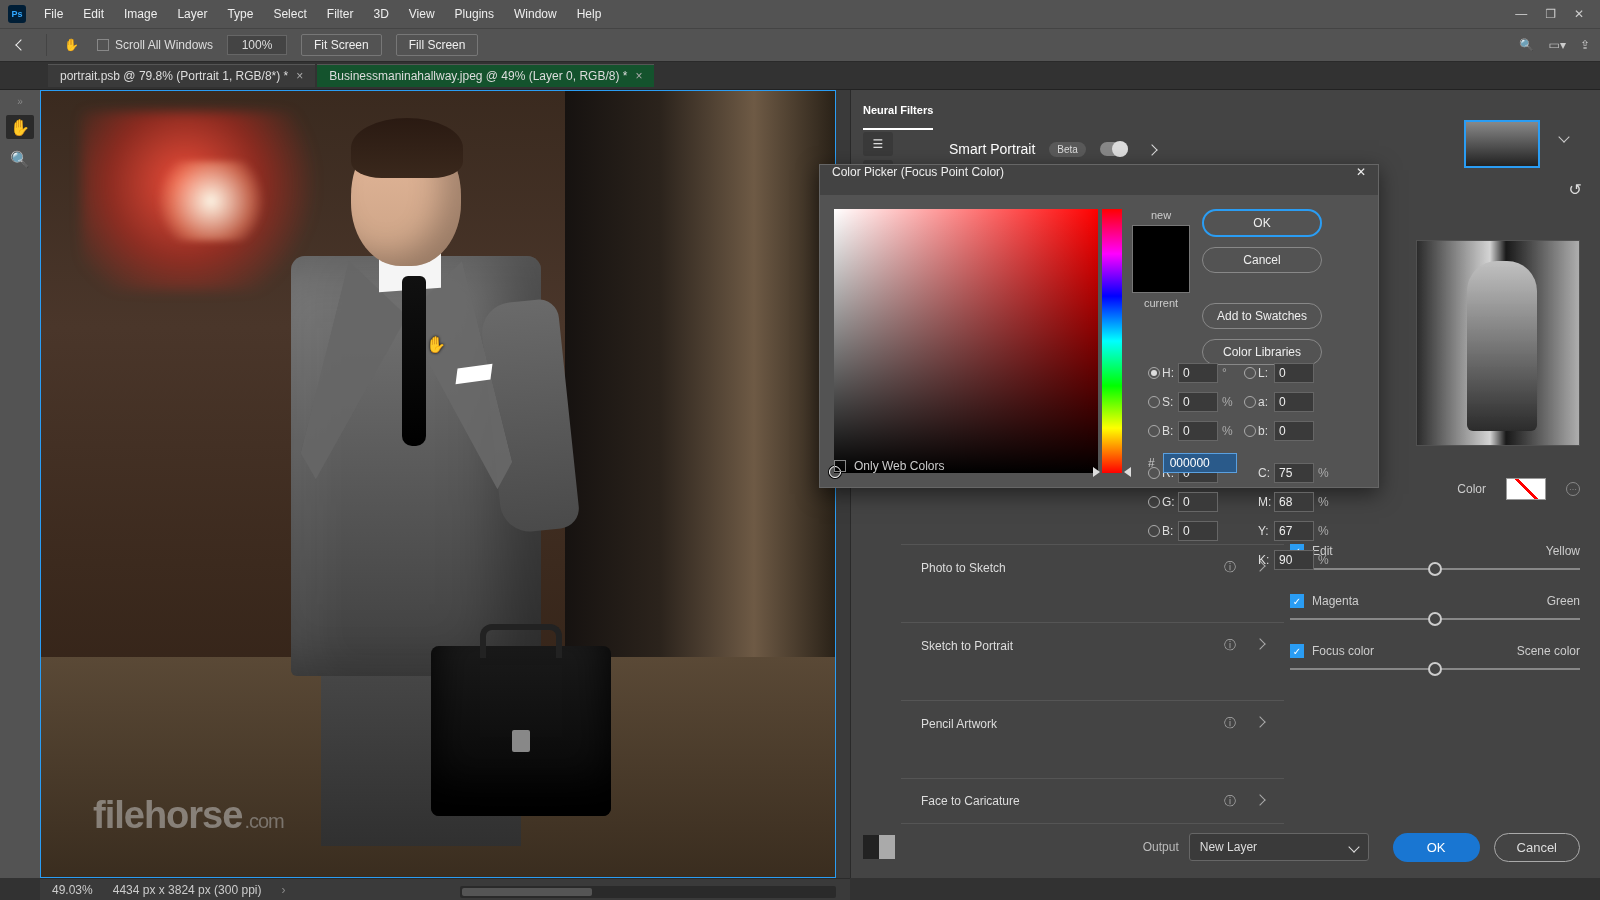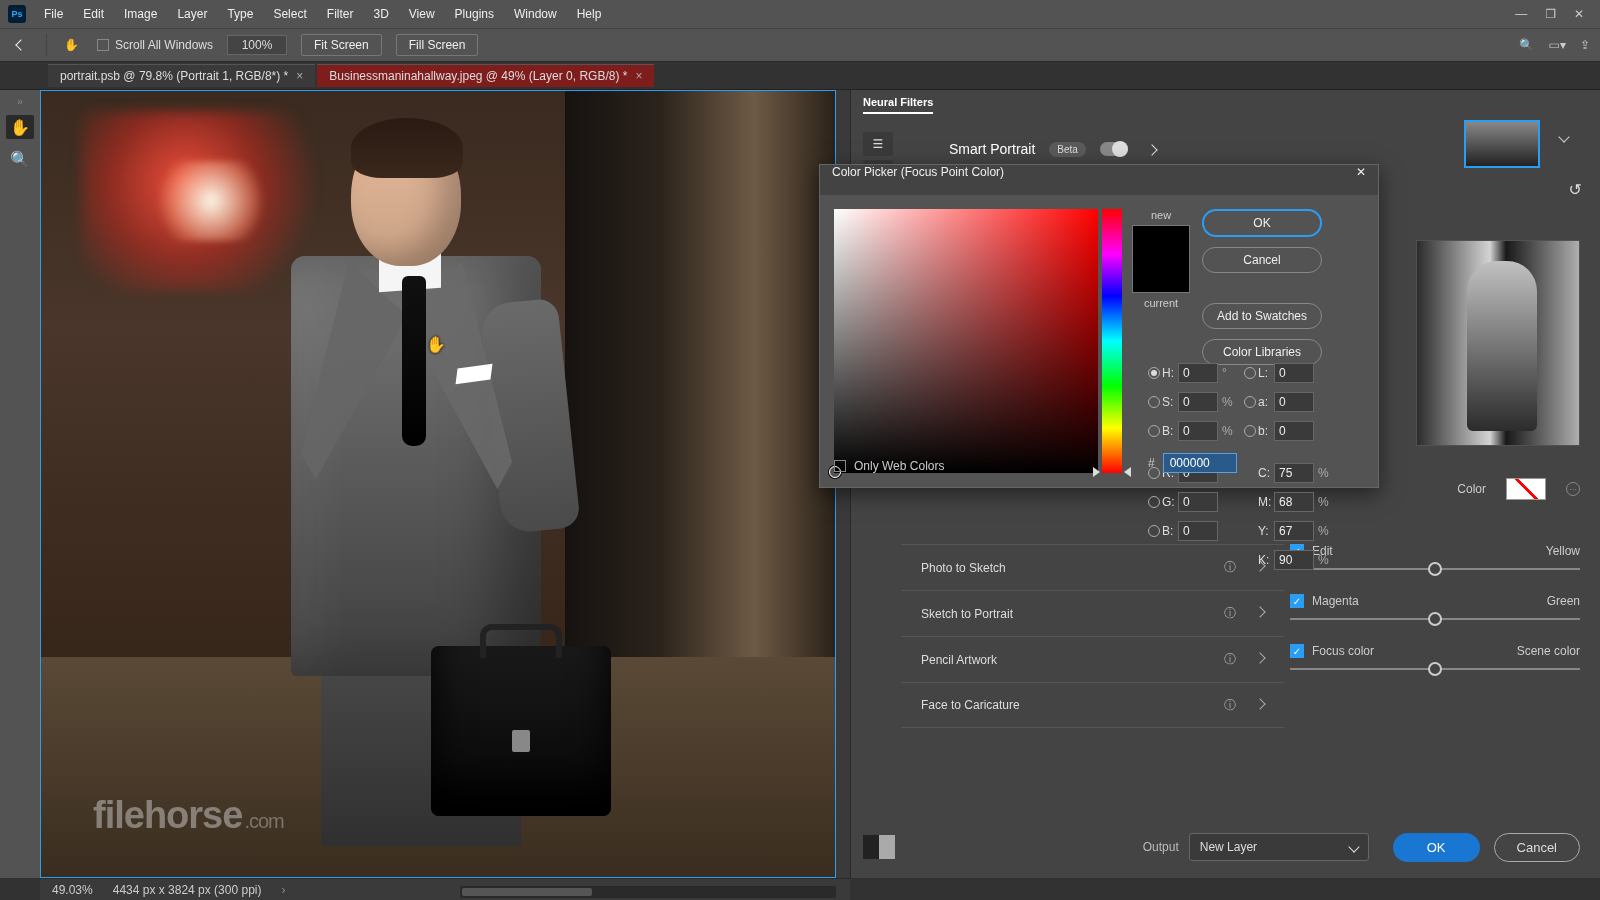--- a/index.html
+++ b/index.html
@@ -9,21 +9,21 @@
   .menubar .menu-item { padding: 4px 8px; color: #eee; }
   .win-controls { margin-left: auto; display: flex; gap: 18px; color: #ccc; font-size: 14px; padding-right: 8px;}
   .optbar { display: flex; align-items: center; height: 34px; background: #535353; border-top: 1px solid #444; border-bottom: 1px solid #2a2a2a; padding: 0 10px; gap: 14px; }
   .optbar .arrow-back, .optbar .hand { width:22px; height:22px; display:flex; align-items:center; justify-content:center; color:#ddd; }
   .optbar .check { display:flex; align-items:center; gap:6px; color:#ddd; }
   .optbar .zoom-field { width: 60px; background:#444; border:1px solid #666; text-align:center; padding:2px 0; }
   .optbar .btn { border:1px solid #777; background:#535353; color:#eee; padding:3px 12px; border-radius:2px; }
   .optbar .right-icons { margin-left:auto; display:flex; gap:14px; color:#ccc; font-size:15px; align-items:center; }
   .tabs-row { display:flex; align-items:center; height:28px; background:#323232; border-bottom:1px solid #222; padding-left:48px; gap:2px;}
   .tabs-row .doc-tab { display:flex; align-items:center; gap:8px; background:#3a3a3a; padding:4px 12px; color:#ddd; font-size:11px; border-top:1px solid #555;}
-  .tabs-row .doc-tab.active { background:#7f1d1d; }
+  .tabs-row .doc-tab.active { background:#14532d; }
   .tabs-row .doc-tab .x { color:#aaa; }
   .workspace { display:flex; height: calc(900px - 28px - 34px - 28px - 22px); }
   .left-tools { width:40px; background:#535353; display:flex; flex-direction:column; align-items:center; gap:8px; padding-top:6px; }
   .left-tools .tool { width:28px; height:24px; display:flex; align-items:center; justify-content:center; color:#ddd; font-size:16px; border-radius:2px;}
   .left-tools .tool.active { background:#2a2a2a; }
   .canvas-area { flex:0 0 810px; position:relative; background:#282828; display:flex; }
   .canvas-content { flex:1; border:1px solid #2a9df4; position:relative; overflow:hidden; }
   .canvas-scroll-v { width:14px; background:#3a3a3a; }
   .scene { position:absolute; inset:0; }
   
@@ -41,38 +41,38 @@
   .lapelL { position:absolute; left:60px; top:140px; width:70px; height:220px; background:#666; transform:rotate(14deg); clip-path: polygon(0 0, 100% 18%, 30% 100%, 0 90%); opacity:0.85;}
   .lapelR { position:absolute; left:160px; top:140px; width:70px; height:230px; background:#6a6a6a; transform:rotate(-14deg); clip-path: polygon(0 18%, 100% 0, 100% 90%, 70% 100%); opacity:0.85;}
   .armR { position:absolute; left:230px; top:175px; width:78px; height:230px; background:linear-gradient(180deg,#6a6a6a,#4a4a4a); border-radius:30px 20px 20px 30px; transform:rotate(-6deg); }
   .pocket-sq { position:absolute; left:196px; top:240px; width:34px; height:16px; background:#fff; transform:skewX(-15deg) rotate(-8deg); }
   .pants { position:absolute; left:60px; top:500px; width:200px; height:220px; background:linear-gradient(180deg,#4c4c4c,#303030); }
   .briefcase { position:absolute; left:170px; top:520px; width:180px; height:170px; background:linear-gradient(180deg,#1a1a1a,#050505); border-radius:8px; box-shadow: inset 0 -30px 40px #000; }
   .briefcase:before { content:""; position:absolute; left:50%; top:-22px; width:70px; height:28px; border:6px solid #222; border-bottom:none; border-radius:12px 12px 0 0; transform:translateX(-50%); }
   .briefcase .lock { position:absolute; left:50%; top:84px; width:18px; height:22px; background:#888; transform:translateX(-50%); border-radius:2px; }
   .cursor-hand { position:absolute; left:385px; top:244px; color:#fff; font-size:16px; text-shadow:0 0 3px #000; }
   .right-area { flex:1; background:#444; position:relative; border-left:1px solid #2a2a2a; }
-  .nf-tab { position:absolute; left:12px; top:6px; font-size:11px; color:#fff; font-weight:600; padding-bottom:4px; border-bottom:2px solid #fff;}
+  .nf-tab { position:absolute; left:12px; top:14px; font-size:11px; color:#fff; font-weight:600; padding-bottom:12px; border-bottom:2px solid #fff;}
   .nf-header { position:absolute; left:50px; right:20px; top:38px; height:42px; display:flex; align-items:center; gap:14px; }
   .nf-mode-btns { width:34px; display:flex; flex-direction:column; gap:4px; margin-right:12px;}
   .nf-mode-btns .mbtn { width:30px; height:24px; background:#3a3a3a; border-radius:3px; display:flex; align-items:center; justify-content:center; }
   .nf-title { font-size:14px; color:#fff; }
   .beta-pill { font-size:10px; background:#5a5a5a; color:#ddd; padding:2px 8px; border-radius:9px; }
   .nf-toggle { width:28px; height:14px; border-radius:8px; background:#888; position:relative; }
   .nf-toggle:after { content:""; position:absolute; right:0; top:-1px; width:16px; height:16px; border-radius:50%; background:#ddd;}
   .nf-chev { color:#ddd; font-size:14px; margin-left:6px;}
   .nf-thumb { position:absolute; right:60px; top:30px; width:76px; height:48px; border:2px solid #2a9df4; background:linear-gradient(180deg,#888,#222); }
   .nf-reset { position:absolute; right:18px; top:90px; color:#ddd; font-size:16px; }
   .adj-label { position:absolute; left:396px; top:140px; font-size:11px; color:#ccc; }
   .bw-preview { position:absolute; right:20px; top:150px; width:164px; height:206px; background:linear-gradient(90deg,#333,#ccc 45%, #222 55%, #aaa); border:1px solid #555; filter: grayscale(1) contrast(1.1); }
   .bw-man { position:absolute; left:50px; top:20px; width:70px; height:170px; background:linear-gradient(180deg,#bbb,#333); border-radius:30px 30px 6px 6px; }
   .color-row { position:absolute; right:20px; top:388px; display:flex; align-items:center; gap:20px; color:#ccc; }
   .color-swatch { width:40px; height:22px; border:1px solid #999; background:linear-gradient(45deg,#fff 48%,#f00 48%,#f00 54%,#fff 54%); }
   .cog-circle { width:14px; height:14px; border:1px solid #888; border-radius:50%; display:flex; align-items:center; justify-content:center; font-size:8px; color:#888;}
-  .filter-list { position:absolute; left:50px; top:454px; right:316px; display:flex; flex-direction:column; }
+  .filter-list { position:absolute; left:50px; top:454px; right:316px; display:flex; flex-direction:column;gap:32px; }
   .filter-item { height:46px; border-top:1px solid #555; display:flex; align-items:center; padding:0 20px; color:#ddd; justify-content:space-between; }
   .filter-item:last-child { border-bottom:1px solid #555; }
   .filter-item .ricons { display:flex; gap:20px; color:#aaa; font-size:14px; }
   .sliders { position:absolute; right:20px; top:454px; width:290px; display:flex; flex-direction:column; gap:20px; }
   .slrow { display:flex; flex-direction:column; gap:6px; }
   .slrow .labels { display:flex; justify-content:space-between; align-items:center; font-size:11px; color:#ccc;}
   .slrow .labels .chk { width:14px; height:14px; background:#2a9df4; display:flex; align-items:center; justify-content:center; color:#fff; font-size:10px; margin-right:8px;}
   .slrow .left-pair { display:flex; align-items:center; }
   .track { height:2px; background:#888; position:relative; margin:4px 0;}
   .knob { position:absolute; left:50%; top:-6px; width:14px; height:14px; border:2px solid #ccc; border-radius:50%; background:#444; transform:translateX(-50%);}

